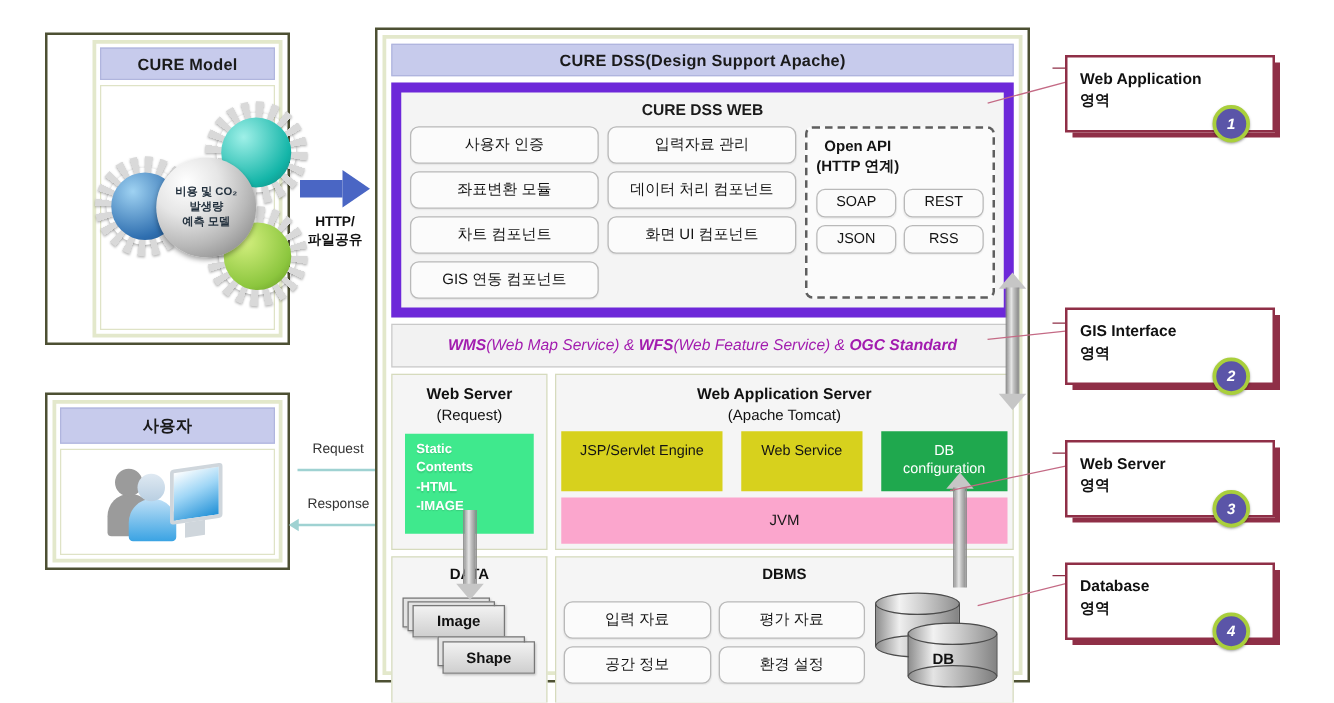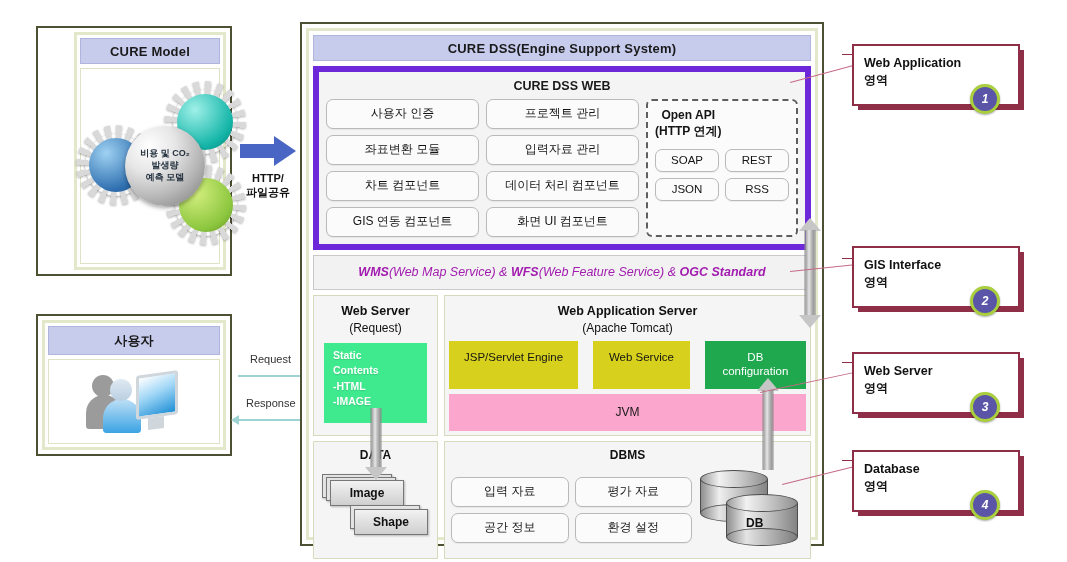--- a/index.html
+++ b/index.html
@@ -127,21 +127,21 @@
   #req-arrow { left: 238px; top: 375px; width: 68px; }
   #req-arrow::after { right:-7px; border-left:8px solid #9fd2d2; }
   #res-arrow { left: 238px; top: 419px; width: 68px; }
   #res-arrow::after { left:-7px; border-right:8px solid #9fd2d2; }
 
   
   #dss { left: 300px; top: 22px; width: 524px; height: 524px; }
   #dss .frame-inner { padding: 4px; gap: 5px; }
 
   .red-zone {
-    border: 6px solid #6d28d9;
+    border: 8px solid #6d28d9;
     background: #f4f4f4;
     padding: 5px 7px 7px;
     flex: 0 0 auto;
   }
   .section-head {
     text-align:center; font-weight:bold; font-size:12.5px; color:#1a1a1a;
     padding: 2px 0 6px;
   }
   .web-grid { display:flex; gap: 7px; }
   .web-col { display:flex; flex-direction:column; gap:6px; flex:1 1 0; }
@@ -337,33 +337,32 @@
   </div>
 
   <div class="flow-lbl" id="req-lbl">Request</div>
   <div class="thin-arrow" id="req-arrow"></div>
   <div class="flow-lbl" id="res-lbl">Response</div>
   <div class="thin-arrow" id="res-arrow"></div>
 
   <div class="frame" id="dss">
     <div class="frame-inner">
 
-      <div class="panel-title">CURE DSS(Engine Support System)</div>
+      <div class="panel-title">CURE DSS(Design Support Apache)</div>
 
       <div class="red-zone">
         <div class="section-head">CURE DSS WEB</div>
         <div class="web-grid">
           <div class="web-col">
             <div class="pill">사용자 인증</div>
             <div class="pill">좌표변환 모듈</div>
             <div class="pill">차트 컴포넌트</div>
             <div class="pill">GIS 연동 컴포넌트</div>
           </div>
           <div class="web-col">
-            <div class="pill">프로젝트 관리</div>
             <div class="pill">입력자료 관리</div>
             <div class="pill">데이터 처리 컴포넌트</div>
             <div class="pill">화면 UI 컴포넌트</div>
           </div>
           <div class="api-box">
             <div class="api-title">Open API<br>(HTTP 연계)</div>
             <div class="api-grid">
               <div class="pill">SOAP</div>
               <div class="pill">REST</div>
               <div class="pill">JSON</div>

